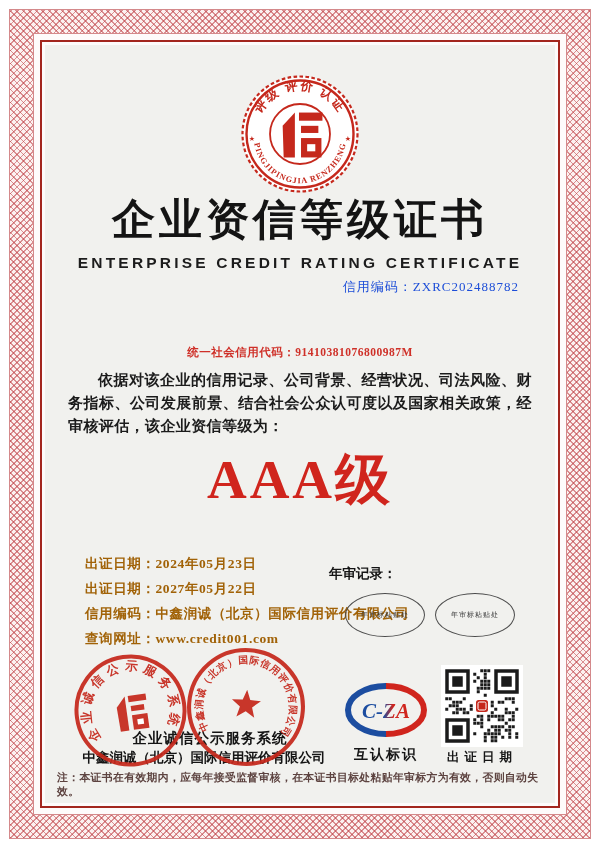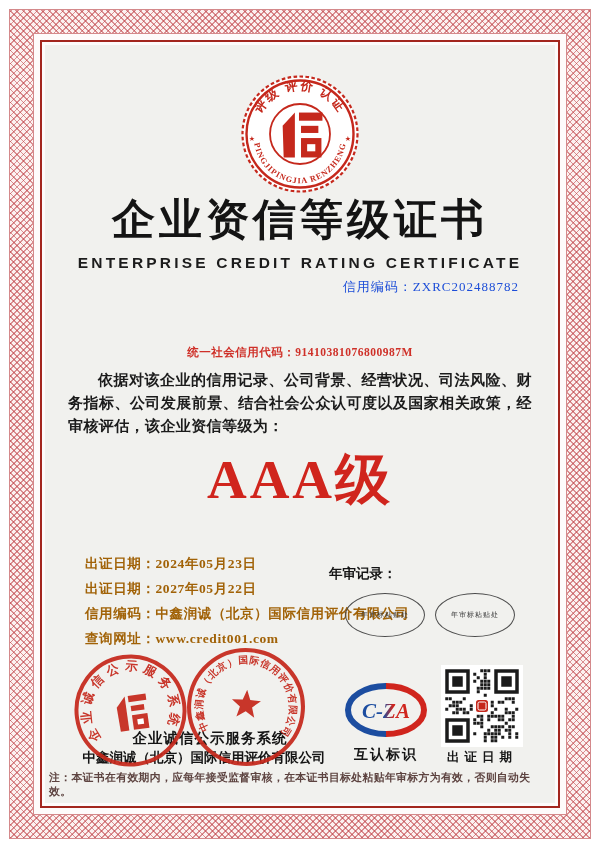--- a/index.html
+++ b/index.html
@@ -33,21 +33,21 @@
     width:78px;height:42px;font-size:7px;color:#3a3a3a;background:transparent;letter-spacing:1px;font-family:Liberation Serif, serif;}
   .seal{opacity:.93;}
   .seal-left{left:28px;top:608px;width:115px;height:115px;transform:rotate(-8deg);z-index:3;}
   .seal-right{left:140px;top:601px;width:122px;height:122px;transform:rotate(4deg);z-index:3;}
   .issuer1{top:684px;left:30px;width:270px;text-align:center;font-size:14.5px;font-weight:900;color:#141414;letter-spacing:1px;z-index:2;}
   .issuer2{top:704px;left:0;width:318px;text-align:center;font-size:13.5px;font-weight:900;color:#141414;z-index:2;}
   .cza{left:298px;top:636px;width:86px;height:60px;}
   .mutual-label{left:298px;top:701px;width:86px;text-align:center;font-size:14px;font-weight:900;color:#161616;letter-spacing:2px;}
   .qr{left:396px;top:620px;width:82px;height:82px;background:#fff;}
   .qr-label{left:396px;top:704px;width:82px;text-align:center;font-size:12.5px;font-weight:900;color:#161616;letter-spacing:5px;}
-  .note{top:726px;left:4px;width:502px;font-size:10.8px;font-weight:bold;color:#5d4340;letter-spacing:.4px;}
+  .note{top:726px;left:12px;width:502px;font-size:10.8px;font-weight:bold;color:#5d4340;letter-spacing:.4px;}
   svg text{font-family:"Liberation Serif","DejaVu Serif",serif;}
 </style>
 </head>
 <body>
 
 <svg width="0" height="0" style="position:absolute" aria-hidden="true">
   <defs>
     <g id="xin-logo">
       <polygon points="-17,-9 -5,-22 -5,22 -16,22" fill="#c5281c"></polygon>
       <rect x="-1" y="-22" width="23" height="8" fill="#c5281c"></rect>

